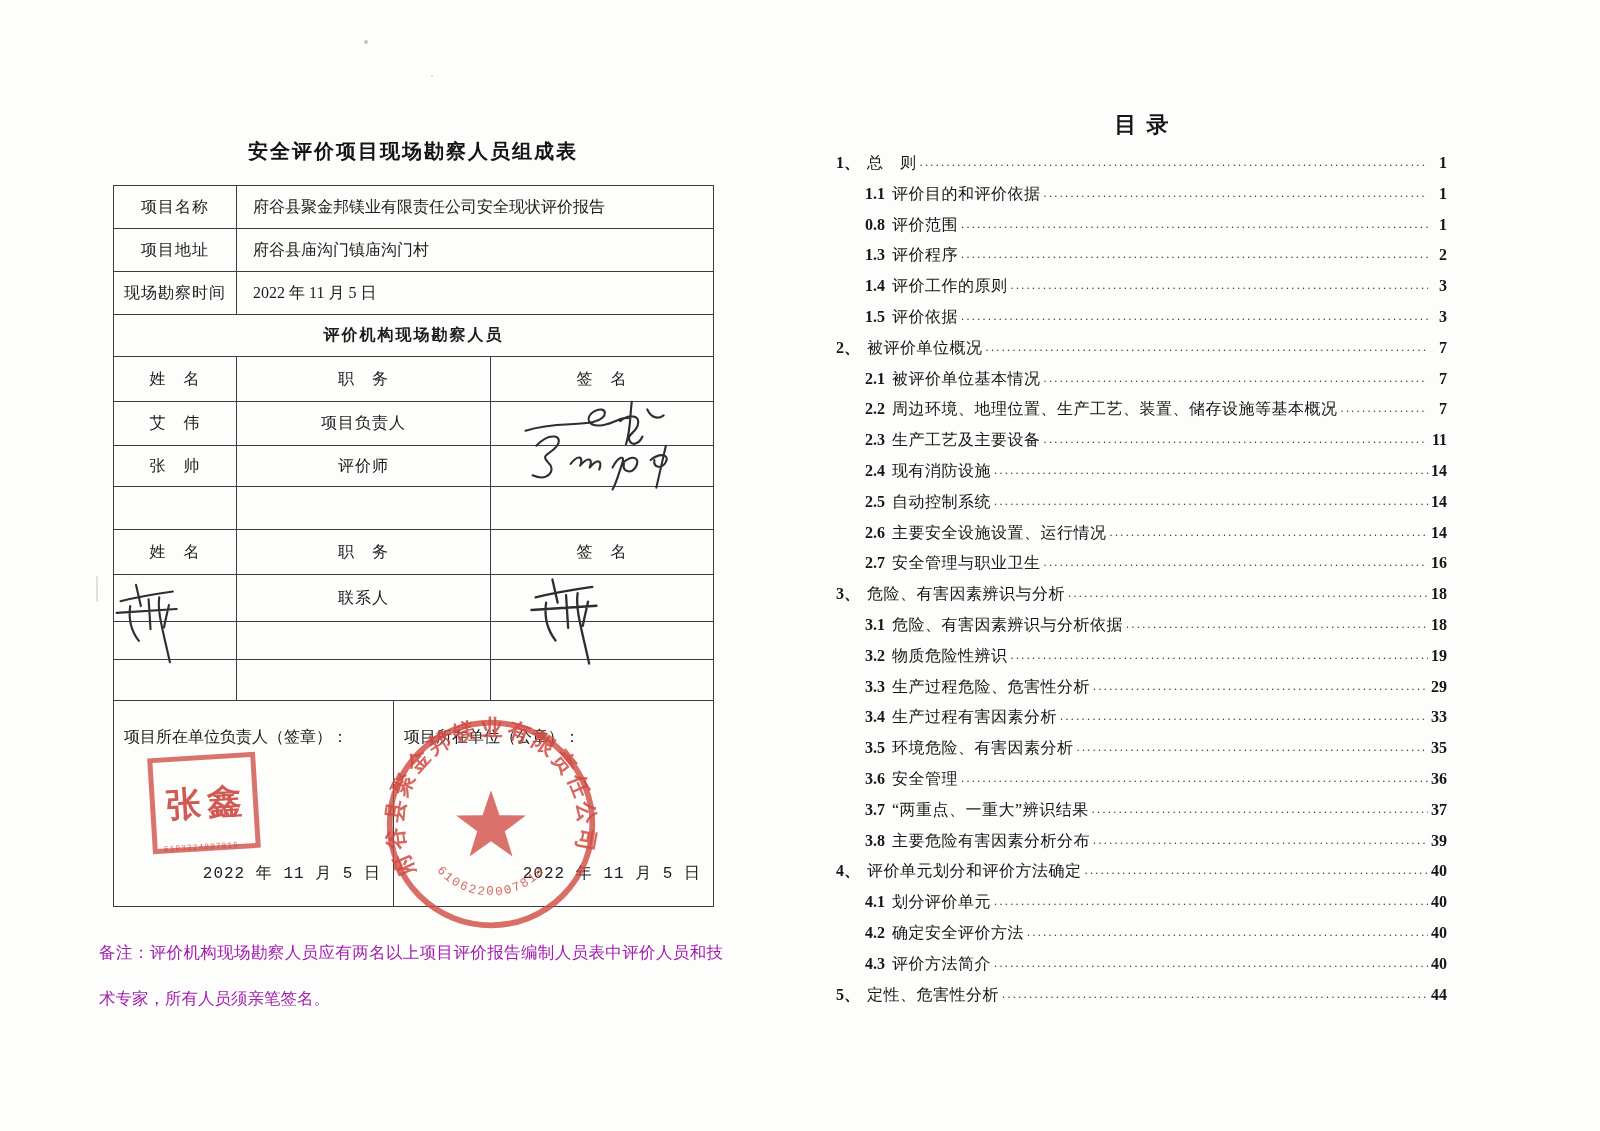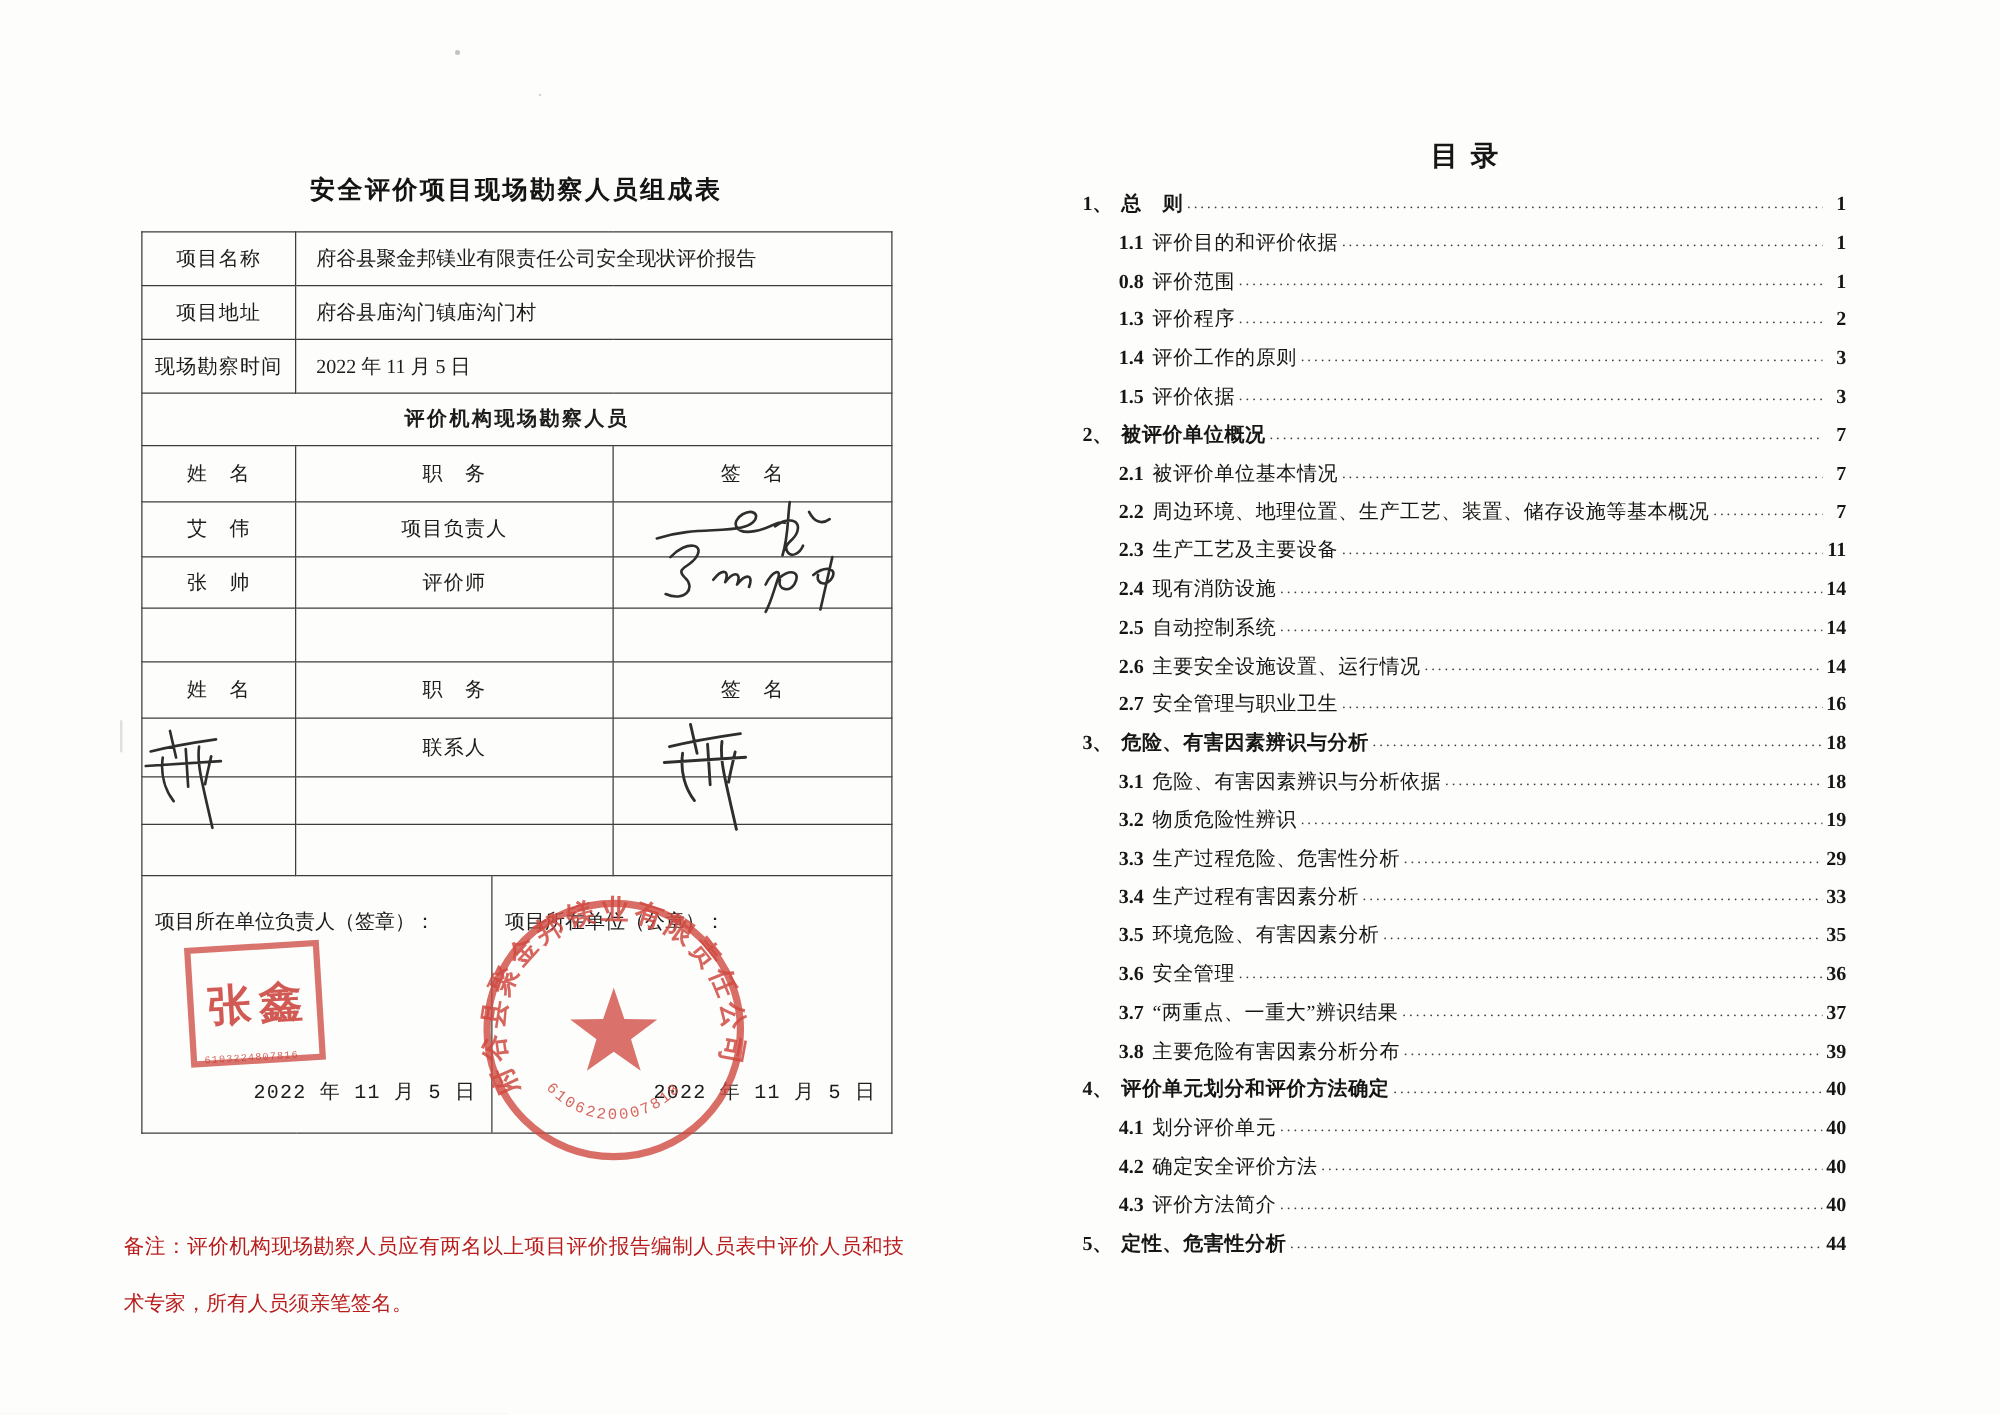--- a/index.html
+++ b/index.html
@@ -39,31 +39,31 @@
            color:rgba(201,62,54,.85);}
   .sq-serial{position:absolute;bottom:-5px;left:6px;font-size:8px;letter-spacing:1px;
              color:rgba(201,62,54,.8);white-space:nowrap;}
   .seal-round{position:absolute;left:-14px;top:12px;width:222px;height:222px;z-index:2;}
   .seal-round .ring{fill:none;stroke:rgba(207,74,66,.8);stroke-width:6;}
   .seal-round .arc{fill:none;stroke:none;}
   .seal-round .sr-name{font-size:23px;font-weight:bold;letter-spacing:3.5px;fill:rgba(207,74,66,.85);}
   .seal-round .sr-serial{font-size:13px;letter-spacing:2px;fill:rgba(207,74,66,.85);}
   .seal-round .star{fill:rgba(207,74,66,.78);}
 
-  .note{position:absolute;left:99px;top:957px;width:624px;font-size:16.5px;
-        line-height:46px;text-align:justify;color:#b91c1c;}
+  .note{position:absolute;left:99px;top:913px;width:624px;font-size:16.5px;
+        line-height:46px;text-align:justify;color:#a21caf;}
 
   
-  .toc{position:absolute;left:866px;top:110px;width:611px;color:#161616;}
+  .toc{position:absolute;left:836px;top:110px;width:611px;color:#161616;}
   .toc-title{text-align:center;font-size:22px;font-weight:bold;letter-spacing:10px;
              margin:0 0 13px 10px;}
   .toc-entry{display:flex;align-items:baseline;height:30.8px;font-size:16px;white-space:nowrap;}
   .toc-entry .num{font-weight:bold;margin-right:7px;}
   .toc-entry .label{letter-spacing:.5px;}
-  .toc-entry.lvl1 .label{font-weight:bold;}
+  .toc-entry.lvl1 .label{font-weight:normal;}
   .toc-entry.lvl2{padding-left:29px;}
   .dots{flex:1;overflow:hidden;white-space:nowrap;font-size:12px;letter-spacing:2.4px;
         color:#3a3a3a;margin:0 3px;transform:translateY(-2px);}
   .dots::after{content:"...................................................................................................................................................................";}
   .page{font-weight:bold;min-width:16px;text-align:right;}
 
   .speck{position:absolute;background:#8a8a8a;border-radius:50%;}
 </style>
 </head>
 <body>

